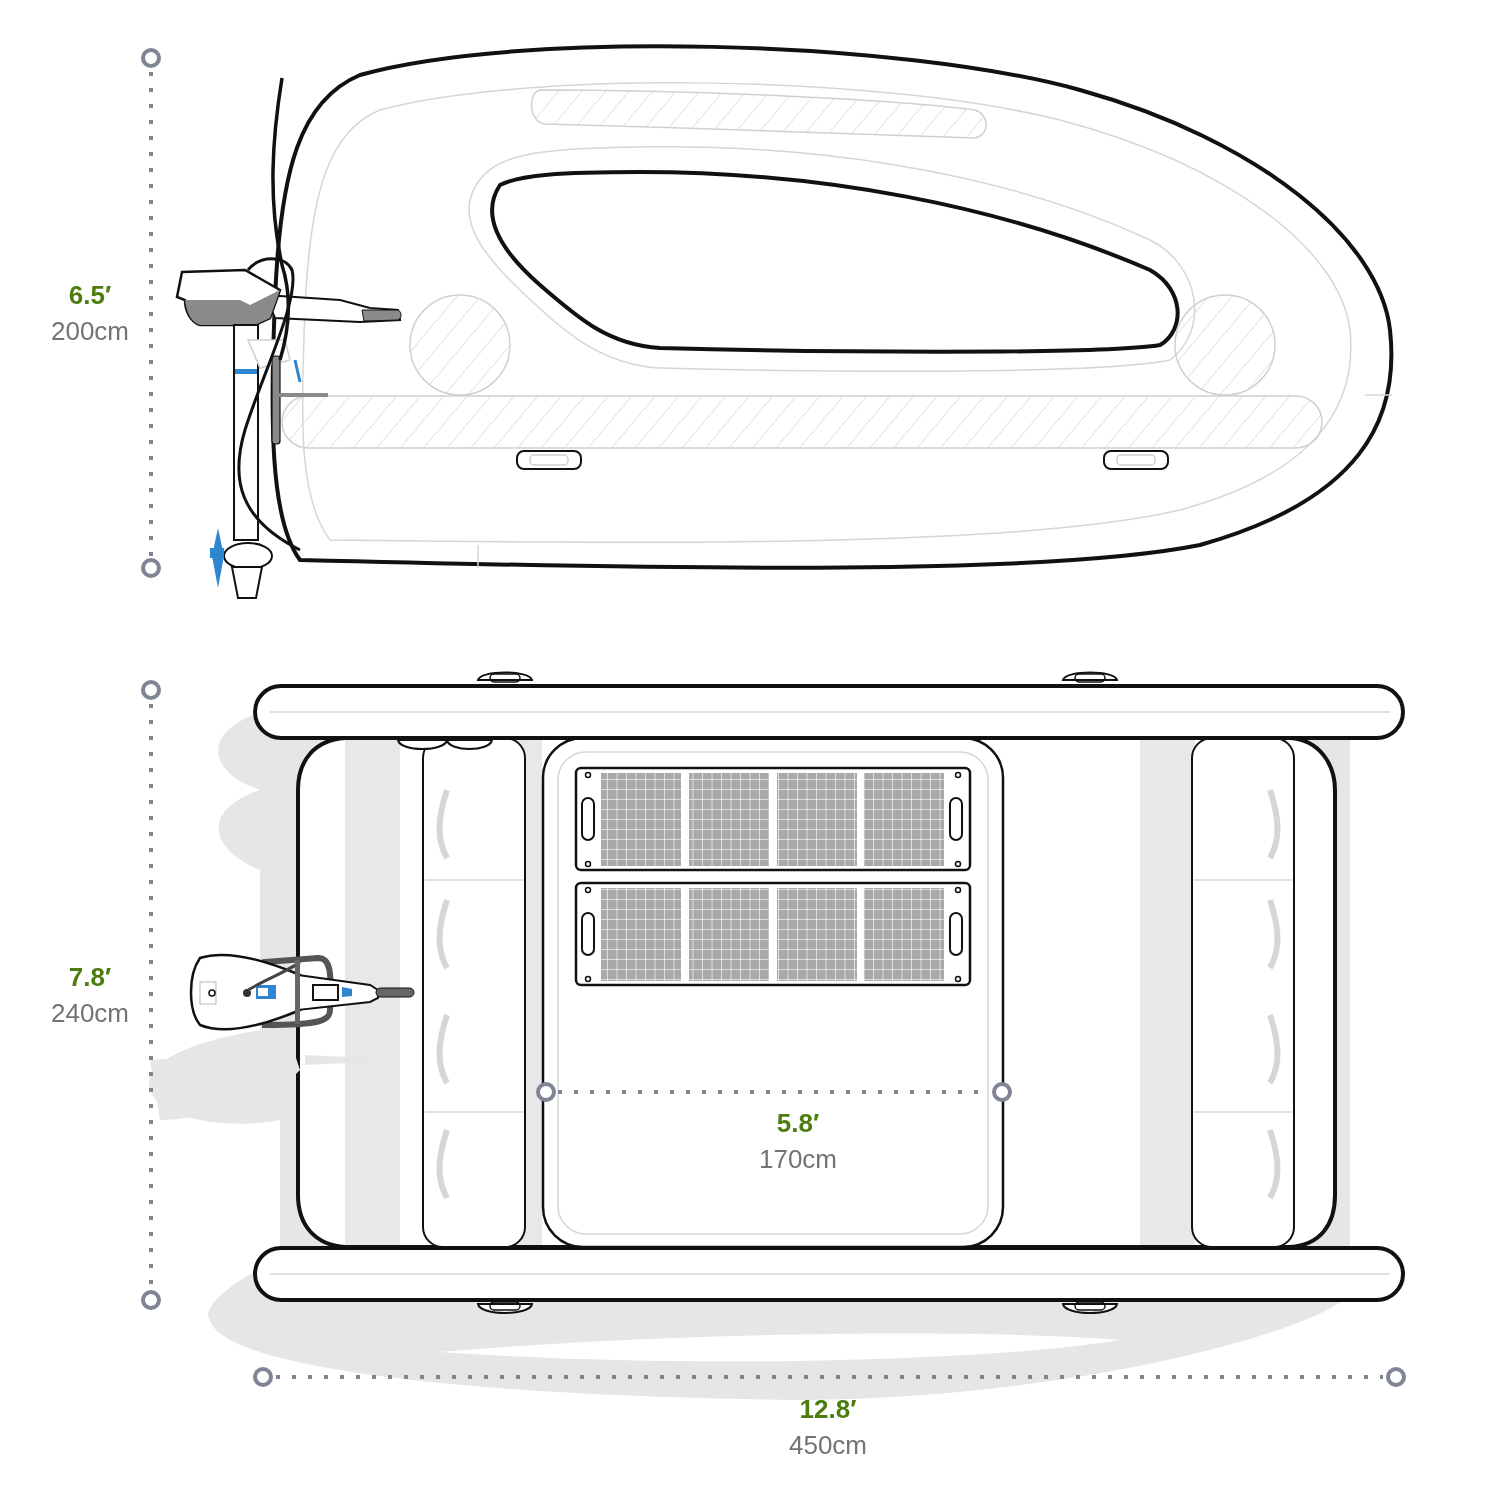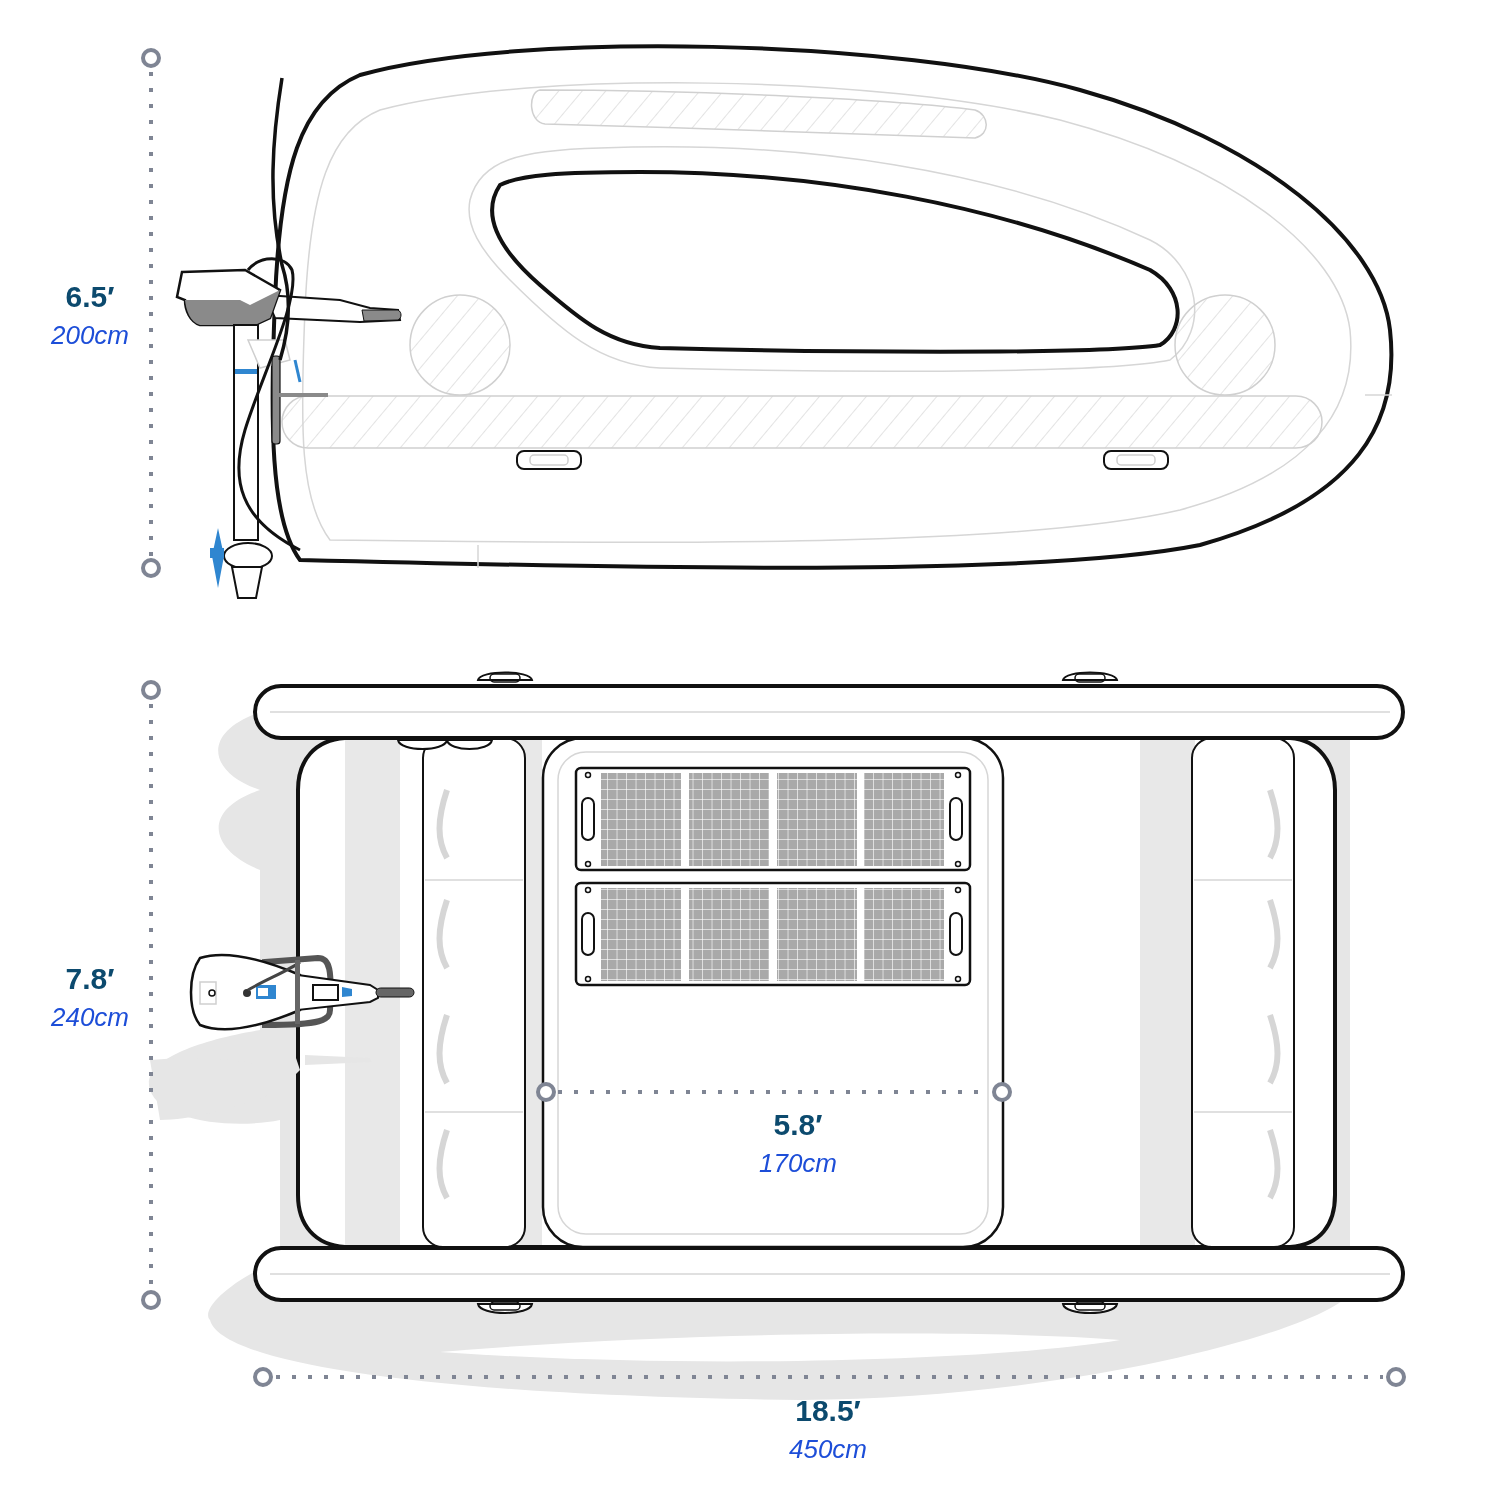--- a/index.html
+++ b/index.html
@@ -1,21 +1,21 @@
 <!DOCTYPE html>
 <html><head>
 <meta charset="utf-8">
 <style>
   html, body { margin:0; padding:0; background:#ffffff; }
   body { width:1496px; height:1496px; position:relative; overflow:hidden;
          font-family:"Liberation Sans", "DejaVu Sans", sans-serif; }
   svg.art { position:absolute; left:0; top:0; }
   .dim { position:absolute; text-align:center; line-height:1; }
-  .dim .ft { display:block; color:#0c4a6e; font-weight:bold; font-size:30px; }
-  .dim .cm { display:block; color:#1d4ed8; font-size:26px; margin-top:10px;font-style:italic; }
+  .dim .ft { display:block; color:#4d7c0f; font-weight:bold; font-size:26px; }
+  .dim .cm { display:block; color:#737373; font-size:26px; margin-top:10px; }
 </style>
 </head>
 <body>
 
 <svg class="art" width="1496" height="1496" viewBox="0 0 1496 1496">
   <defs>
     <pattern id="hatch" patternUnits="userSpaceOnUse" width="18" height="18" patternTransform="rotate(40)">
       <line x1="0" y1="0" x2="0" y2="18" stroke="#d4d4d4" stroke-width="1.3"></line>
     </pattern>
     <pattern id="cells" patternUnits="userSpaceOnUse" width="9.5" height="10">
@@ -231,15 +231,15 @@
   <span class="ft">7.8′</span>
   <span class="cm">240cm</span>
 </div>
 
 <div class="dim" style="left:738px; top:1110px; width:120px;">
   <span class="ft">5.8′</span>
   <span class="cm">170cm</span>
 </div>
 
 <div class="dim" style="left:768px; top:1396px; width:120px;">
-  <span class="ft">18.5′</span>
+  <span class="ft">12.8′</span>
   <span class="cm">450cm</span>
 </div>
 
 </body></html>

